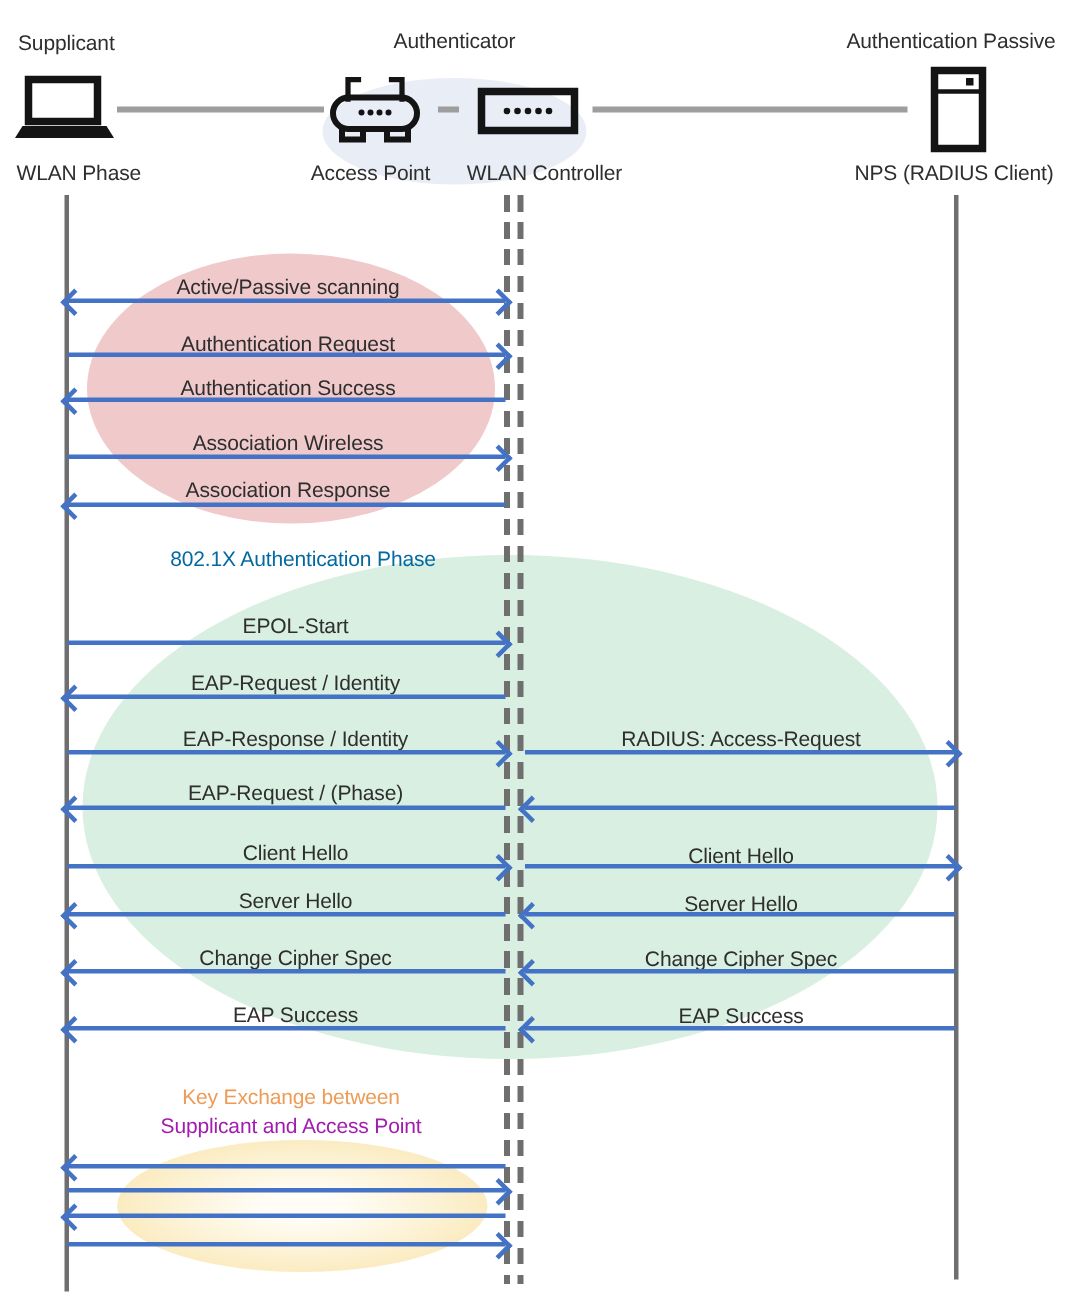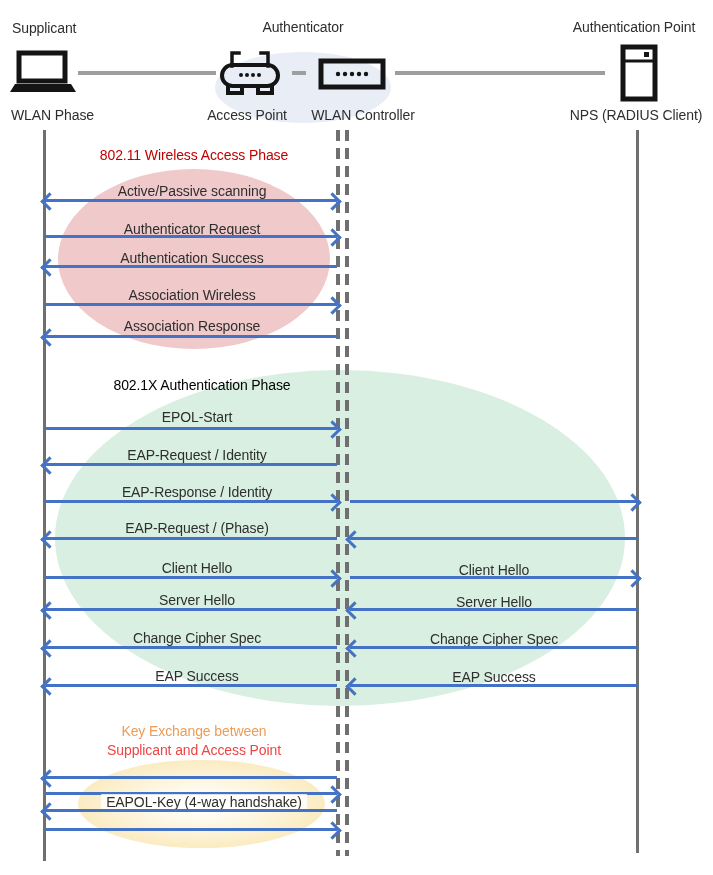--- a/index.html
+++ b/index.html
@@ -80,64 +80,64 @@
   </svg>
 
   <svg style="left:620px;top:44px" width="38" height="58" viewBox="0 0 38 58">
     <rect class="ico" x="3" y="3" width="32" height="52" stroke-width="5"></rect>
     <line class="ico" x1="4" y1="17" x2="34" y2="17" stroke-width="3"></line>
     <rect x="24" y="8" width="5" height="5" fill="#141414"></rect>
   </svg>
 
   <div class="role" style="left:12px;top:20px">Supplicant</div>
   <div class="role centered" style="left:303px;top:19px">Authenticator</div>
-  <div class="role centered" style="left:634px;top:19px">Authentication Point</div>
+  <div class="role centered" style="left:634px;top:19px">Authentication Passive</div>
 
   <div class="device" style="left:11px;top:107px">WLAN Phase</div>
   <div class="device centered" style="left:247px;top:107px">Access Point</div>
   <div class="device centered" style="left:363px;top:107px">WLAN Controller</div>
   <div class="device centered" style="left:636px;top:107px">NPS (RADIUS Client)</div>
 
   <div class="phase-ellipse ellipse-pink"></div>
   <div class="phase-ellipse ellipse-green"></div>
   <div class="phase-ellipse ellipse-yellow"></div>
 
   <div class="lifeline" style="left:43px;height:731px"></div>
   <div class="lifeline-dashed" style="left:336px"></div>
   <div class="lifeline-dashed" style="left:345px"></div>
   <div class="lifeline" style="left:636px;height:723px"></div>
 
-  <div class="phase-title centered" style="left:194px;top:147px;color:#C00000">802.11 Wireless Access Phase</div>
-  <div class="phase-title centered" style="left:202px;top:377px;color:#000000">802.1X Authentication Phase</div>
+  <div class="phase-title centered" style="left:202px;top:364px;color:#0369a1">802.1X Authentication Phase</div>
   <div class="phase-title centered" style="left:194px;top:723px;color:#ED9C57">Key Exchange between</div>
-  <div class="phase-title centered" style="left:194px;top:742px;color:#ef4444">Supplicant and Access Point</div>
+  <div class="phase-title centered" style="left:194px;top:742px;color:#a21caf">Supplicant and Access Point</div>
 
   <div class="msg centered" style="left:192px;top:183px">Active/Passive scanning</div>
   <div class="arrow both" style="left:45px;top:199px;width:292px"></div>
 
-  <div class="msg centered" style="left:192px;top:221px">Authenticator Request</div>
+  <div class="msg centered" style="left:192px;top:221px">Authentication Request</div>
   <div class="arrow right" style="left:45px;top:235px;width:292px"></div>
 
   <div class="msg centered" style="left:192px;top:250px">Authentication Success</div>
   <div class="arrow left" style="left:45px;top:265px;width:292px"></div>
 
   <div class="msg centered" style="left:192px;top:287px">Association Wireless</div>
   <div class="arrow right" style="left:45px;top:303px;width:292px"></div>
 
   <div class="msg centered" style="left:192px;top:318px">Association Response</div>
   <div class="arrow left" style="left:45px;top:335px;width:292px"></div>
 
   <div class="msg centered" style="left:197px;top:409px">EPOL-Start</div>
   <div class="arrow right" style="left:45px;top:427px;width:292px"></div>
 
   <div class="msg centered" style="left:197px;top:447px">EAP-Request / Identity</div>
   <div class="arrow left" style="left:45px;top:463px;width:292px"></div>
 
   <div class="msg centered" style="left:197px;top:484px">EAP-Response / Identity</div>
   <div class="arrow right" style="left:45px;top:500px;width:292px"></div>
+  <div class="msg centered" style="left:494px;top:484px">RADIUS: Access-Request</div>
   <div class="arrow right" style="left:350px;top:500px;width:287px"></div>
 
   <div class="msg centered" style="left:197px;top:520px">EAP-Request / (Phase)</div>
   <div class="arrow left" style="left:45px;top:537px;width:292px"></div>
   <div class="arrow left" style="left:350px;top:537px;width:287px"></div>
 
   <div class="msg centered" style="left:197px;top:560px">Client Hello</div>
   <div class="arrow right" style="left:45px;top:576px;width:292px"></div>
   <div class="msg centered" style="left:494px;top:562px">Client Hello</div>
   <div class="arrow right" style="left:350px;top:576px;width:287px"></div>
@@ -152,17 +152,16 @@
   <div class="msg centered" style="left:494px;top:631px">Change Cipher Spec</div>
   <div class="arrow left" style="left:350px;top:646px;width:287px"></div>
 
   <div class="msg centered" style="left:197px;top:668px">EAP Success</div>
   <div class="arrow left" style="left:45px;top:684px;width:292px"></div>
   <div class="msg centered" style="left:494px;top:669px">EAP Success</div>
   <div class="arrow left" style="left:350px;top:684px;width:287px"></div>
 
   <div class="arrow left" style="left:45px;top:776px;width:292px"></div>
   <div class="arrow right" style="left:45px;top:792px;width:292px"></div>
-  <div class="msg centered boxed" style="left:204px;top:794px">EAPOL-Key (4-way handshake)</div>
   <div class="arrow left" style="left:45px;top:809px;width:292px"></div>
   <div class="arrow right" style="left:45px;top:828px;width:292px"></div>
 
 </div>
 
 </body></html>

